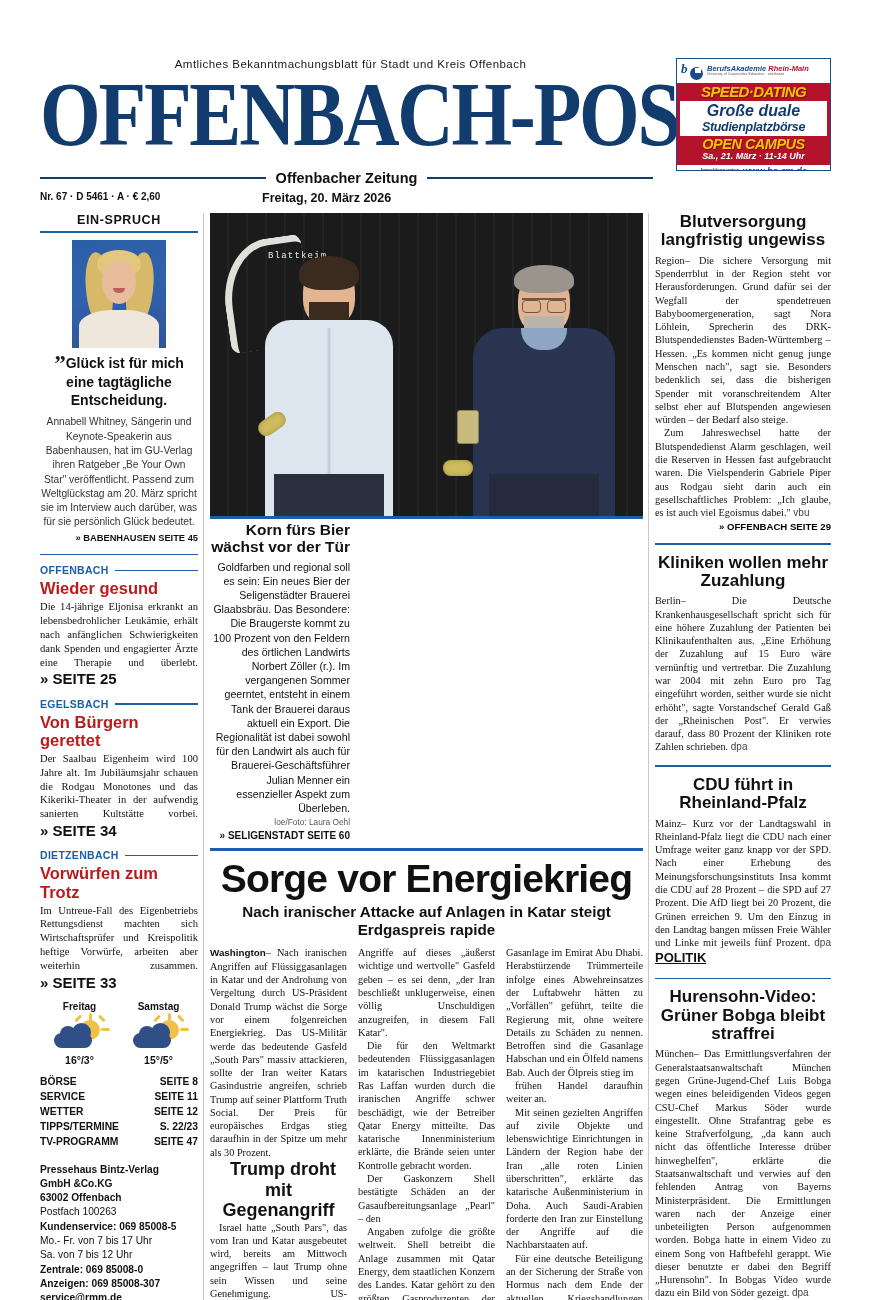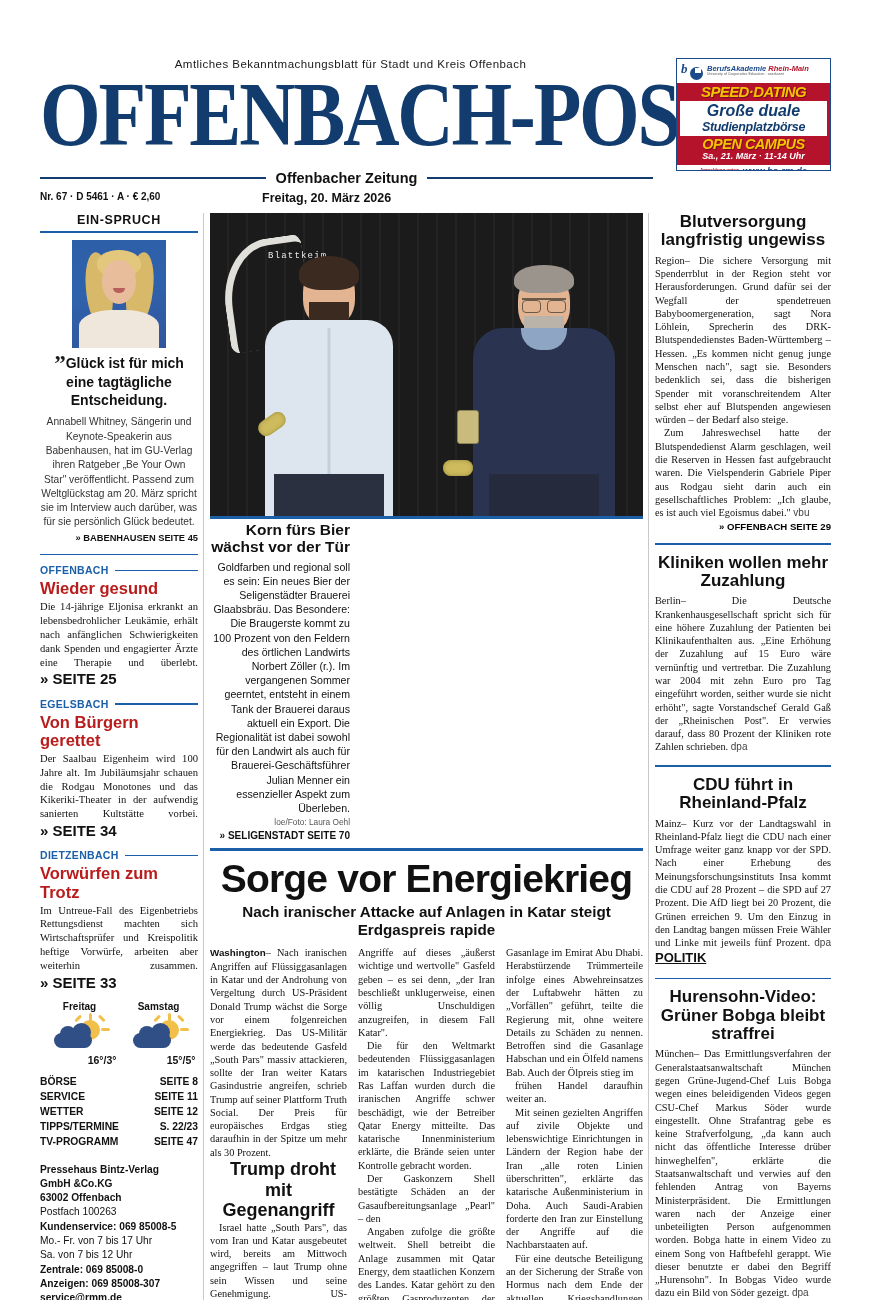--- a/index.html
+++ b/index.html
@@ -209,21 +209,21 @@
     background:#2f4f86;
   }
   .cloud::before{
     content:""; position:absolute; left:6px; top:-7px; width:16px;height:16px;border-radius:50%;
     background:#2f4f86;
   }
   .cloud::after{
     content:""; position:absolute; left:18px; top:-10px; width:19px;height:19px;border-radius:50%;
     background:#2f4f86;
   }
-  .wx-temp { font-size:10.5px; font-weight:bold; color:#111; margin-top:2px;text-align:right;}
+  .wx-temp { font-size:10.5px; font-weight:bold; color:#111; margin-top:2px;}
 
   .index { margin-top: 9px; }
   .index-row {
     display:flex; justify-content:space-between;
     font-size: 10.3px; font-weight:bold; color:#111; line-height:1.45;
   }
 
   .imprint { margin-top: 13px; font-size: 10.2px; line-height:1.4; color:#111; }
   .imprint .b { font-weight: bold; }
 
@@ -561,21 +561,21 @@
           </div>
           <div class="pant" style="left:16px;background:#252a3c;"></div>
         </div>
       </div>
 
       <div class="hero-caption">
         <div class="cap-text">
           <h2>Korn fürs Bier wächst vor der Tür</h2>
           <p>Goldfarben und regional soll es sein: Ein neues Bier der Seligenstädter Brauerei Glaabsbräu. Das Besondere: Die Braugerste kommt zu 100 Prozent von den Feldern des örtlichen Landwirts Norbert Zöller (r.). Im vergangenen Sommer geerntet, entsteht in einem Tank der Brauerei daraus aktuell ein Export. Die Regionalität ist dabei sowohl für den Landwirt als auch für Brauerei-Geschäftsführer Julian Menner ein essenzieller Aspekt zum Überleben.</p>
           <div class="cap-credit">loe/Foto: Laura Oehl</div>
-          <div class="cap-ref">» SELIGENSTADT SEITE 70</div>
+          <div class="cap-ref">» SELIGENSTADT SEITE 60</div>
         </div>
       </div>
 
       <div class="mid-rule"></div>
 
       <div>
         <h1 class="lead-head">Sorge vor Energiekrieg</h1>
         <div class="lead-sub">Nach iranischer Attacke auf Anlagen in Katar steigt Erdgaspreis rapide</div>
 
         <div class="body-cols">

